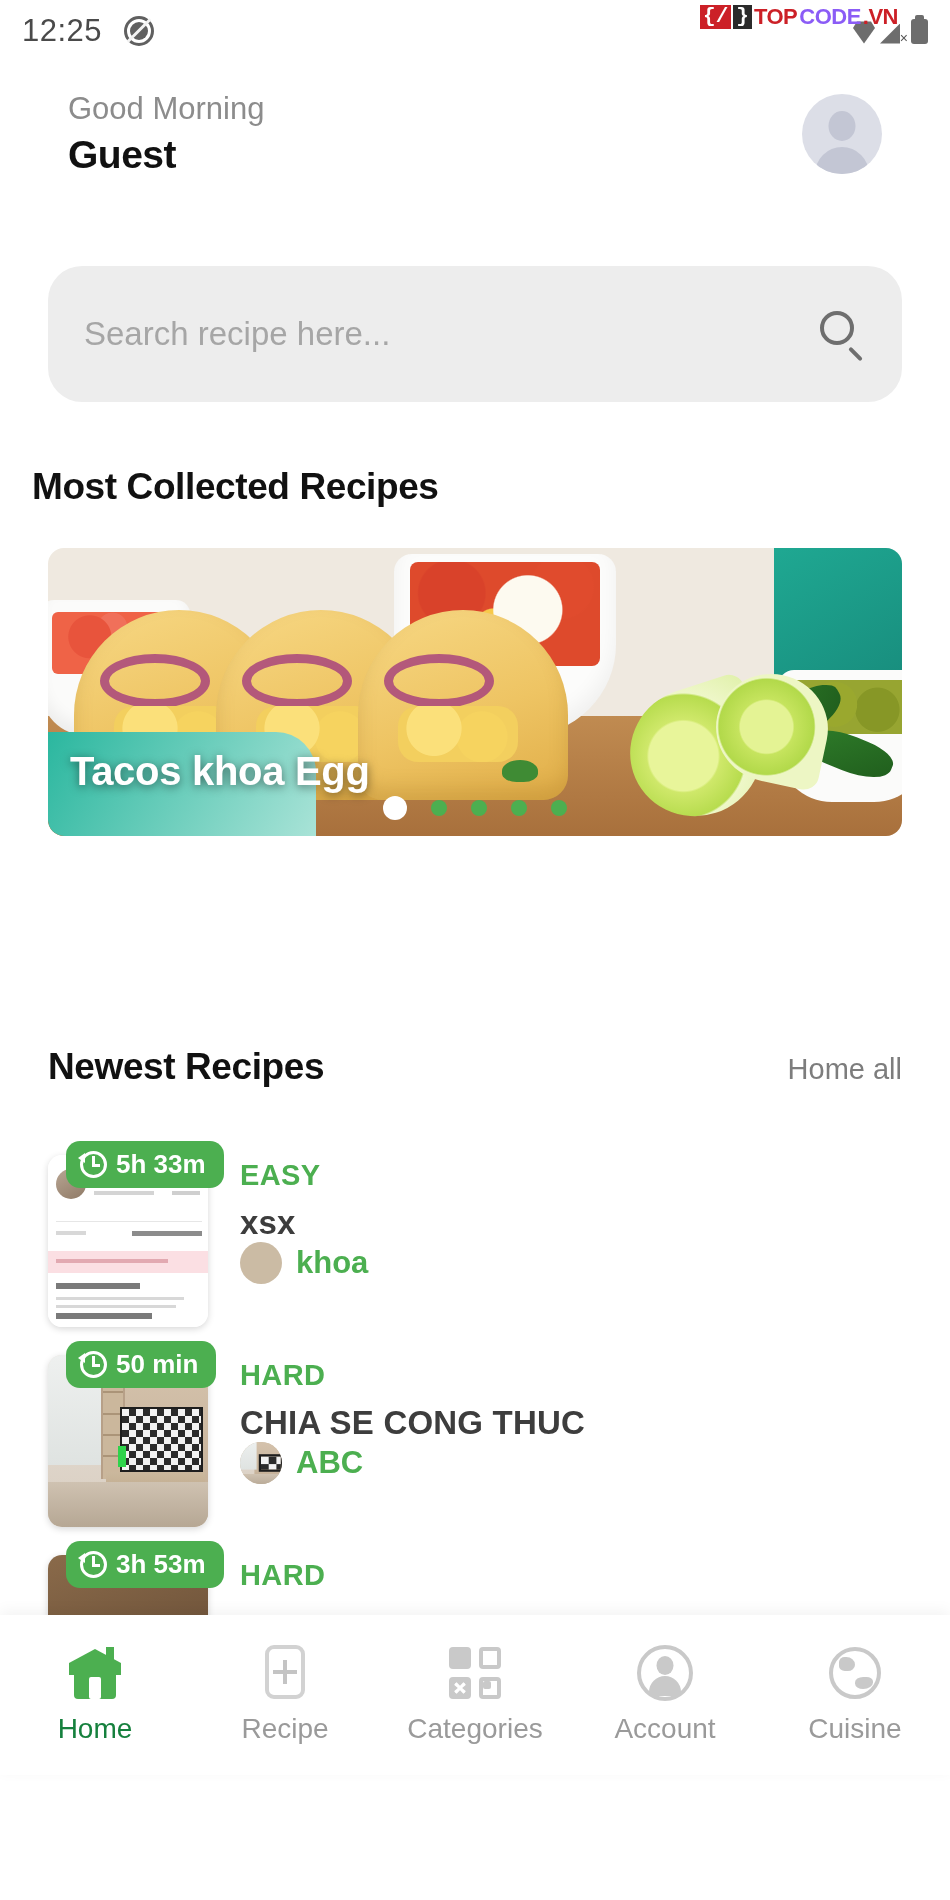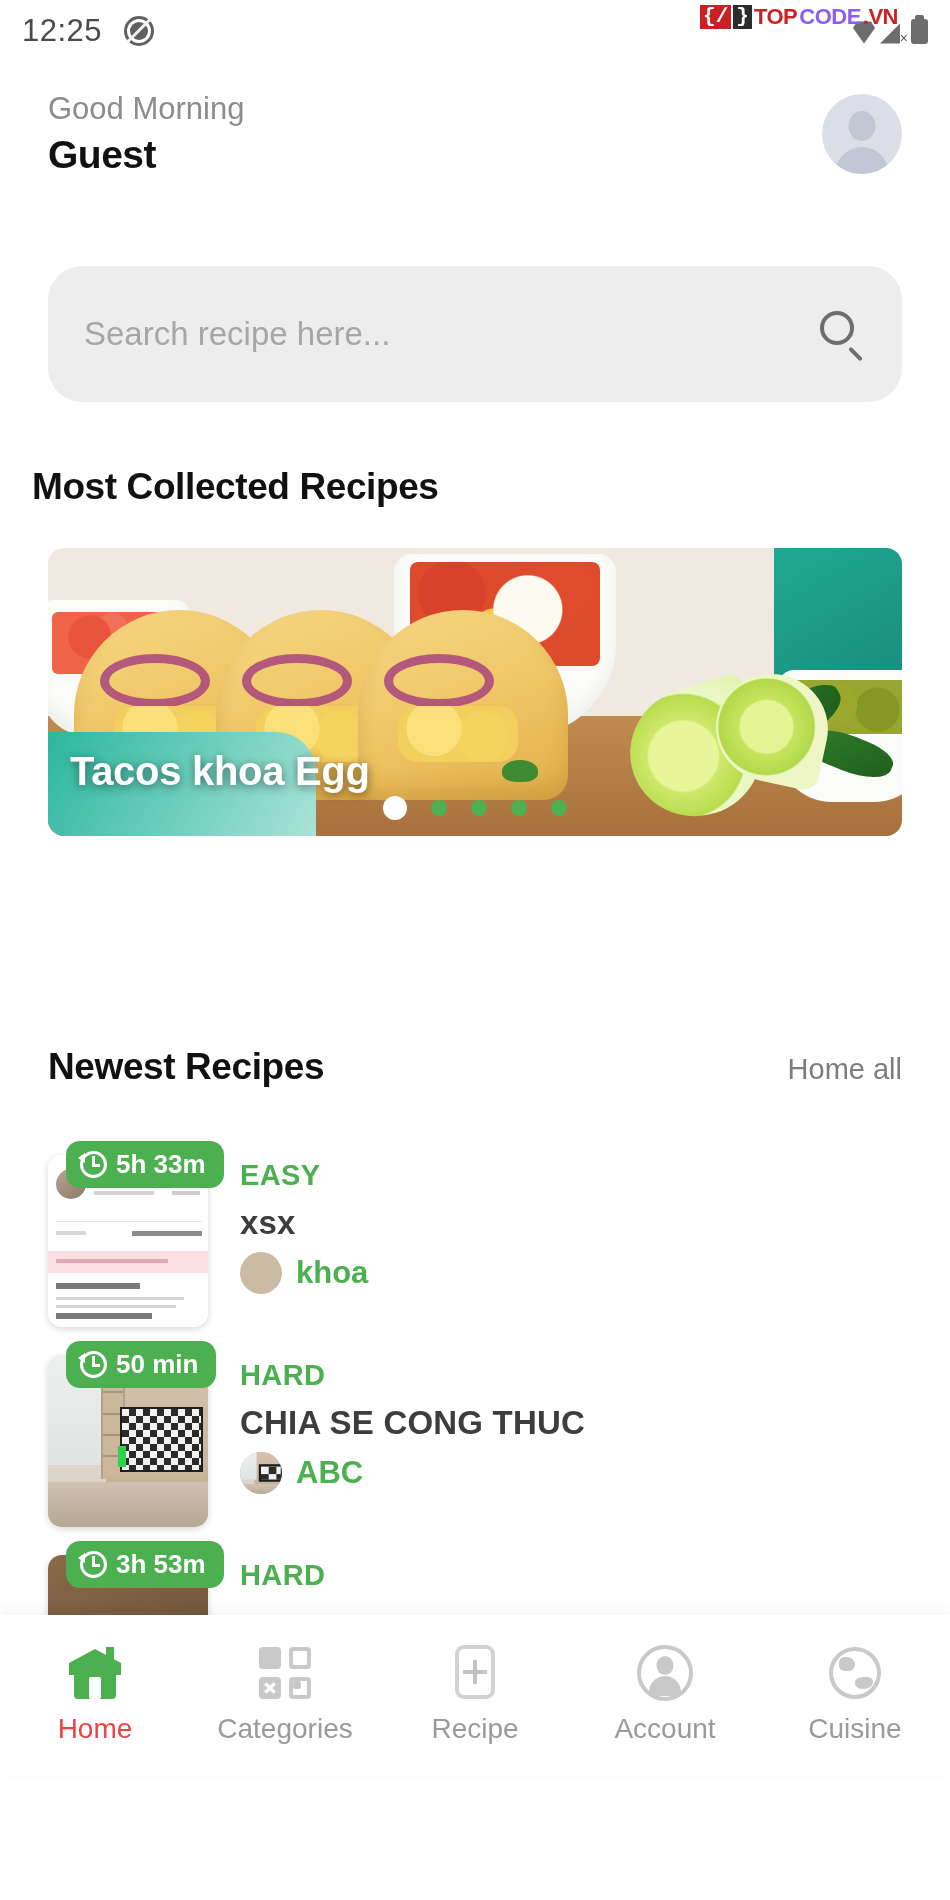--- a/index.html
+++ b/index.html
@@ -63,21 +63,21 @@
     padding:1px 3px; line-height:1.05; font-family:"Liberation Mono", monospace;
   }
   .wm-top { color:#cc2027; font-weight:bold; font-size:22px; letter-spacing:-0.5px; }
   .wm-code { color:#8b5cf6; font-weight:bold; font-size:22px; letter-spacing:-0.5px; }
   .wm-vn { color:#cc2027; font-weight:bold; font-size:22px; letter-spacing:-0.5px; }
 
   
   .header {
     position:absolute; top:88px; left:0; width:950px;
     display:flex; align-items:center; justify-content:space-between;
-    padding:0 48px;
+    padding:0 68px;
   }
   .greet-wrap { display:flex; flex-direction:column; }
   .greet { font-size:31px; color:#8c8c8c; line-height:1.35; }
   .uname { font-size:39px; font-weight:bold; color:#111; line-height:1.3; letter-spacing:-0.5px; }
   .avatar-big {
     width:80px; height:80px; border-radius:50%; background:#dcdee7;
     position:relative; overflow:hidden; flex-shrink:0;
   }
   .avatar-big .head {
     position:absolute; left:50%; top:17px; transform:translateX(-50%);
@@ -260,21 +260,21 @@
   .clock-ico .arrow {
     position:absolute; left:-2px; top:2px; width:0; height:0;
     border-right:7px solid #fff; border-top:5px solid transparent; border-bottom:5px solid transparent;
   }
   .rinfo { flex:1; padding-top:4px; }
   .diff { font-size:29px; font-weight:bold; color:#4caf50; letter-spacing:0.4px; }
   .rname {
     font-size:33px; font-weight:bold; color:#3d3d3d;
     margin-top:12px; letter-spacing:0.2px;
   }
-  .author { display:flex; align-items:center; gap:14px; margin-top:10px; }
+  .author { display:flex; align-items:center; gap:14px; }
   .aavatar {
     width:42px; height:42px; border-radius:50%; overflow:hidden; flex-shrink:0;
     background:#cbbba4; position:relative;
   }
   .aname { font-size:31px; font-weight:bold; color:#4caf50; }
 
   
   .inv { position:absolute; inset:0; background:#fff; font-size:7px; color:#555; }
   .inv .row1 { position:absolute; left:8px; top:14px; right:6px; height:44px; }
   .inv .pic {
@@ -342,21 +342,21 @@
   .bottomnav {
     position:absolute; left:0; bottom:125px; width:950px; height:160px;
     background:#fff; display:flex; align-items:center; justify-content:space-around;
     box-shadow:0 -4px 14px rgba(0,0,0,.05); z-index:8;
   }
   .navitem {
     display:flex; flex-direction:column; align-items:center; gap:12px;
     width:190px;
   }
   .navlabel { font-size:28px; color:#9a9a9a; }
-  .navitem.active .navlabel { color:#ef4444; }
+  .navitem.active .navlabel { color:#15803d; }
   .nico { width:56px; height:56px; position:relative; }
   
   .ic-home .roof {
     position:absolute; left:2px; top:4px; width:52px; height:26px;
     background:#4caf50; clip-path:polygon(50% 0, 100% 54%, 100% 100%, 0 100%, 0 54%);
   }
   .ic-home .base {
     position:absolute; left:7px; top:24px; width:42px; height:30px; background:#4caf50;
     border-radius:0 0 4px 4px;
   }
@@ -657,39 +657,39 @@
     <div class="navitem active">
       <span class="nico ic-home">
         <span class="chim"></span>
           <span class="roof"></span>
           <span class="base"></span>
           <span class="door"></span>
       </span>
       <span class="navlabel">Home</span>
     </div>
     <div class="navitem">
+      <span class="nico ic-plus">
+        <span class="box"></span>
+          <span class="hbar"></span>
+          <span class="vbar"></span>
+      </span>
+      <span class="navlabel">Recipe</span>
+    </div>
+    <div class="navitem">
       <span class="nico ic-grid">
         <i class="g1"></i>
           <i class="g2"></i>
           <i class="g3"></i>
           <i class="gx"></i>
           <i class="g4"></i>
           <i class="gdot"></i>
       </span>
       <span class="navlabel">Categories</span>
     </div>
     <div class="navitem">
-      <span class="nico ic-plus">
-        <span class="box"></span>
-          <span class="hbar"></span>
-          <span class="vbar"></span>
-      </span>
-      <span class="navlabel">Recipe</span>
-    </div>
-    <div class="navitem">
       <span class="nico ic-acct">
         <span class="ring2"></span>
           <span class="h2b"></span>
           <span class="b2"></span>
       </span>
       <span class="navlabel">Account</span>
     </div>
     <div class="navitem">
       <span class="nico ic-globe">
         <span class="g"></span>

